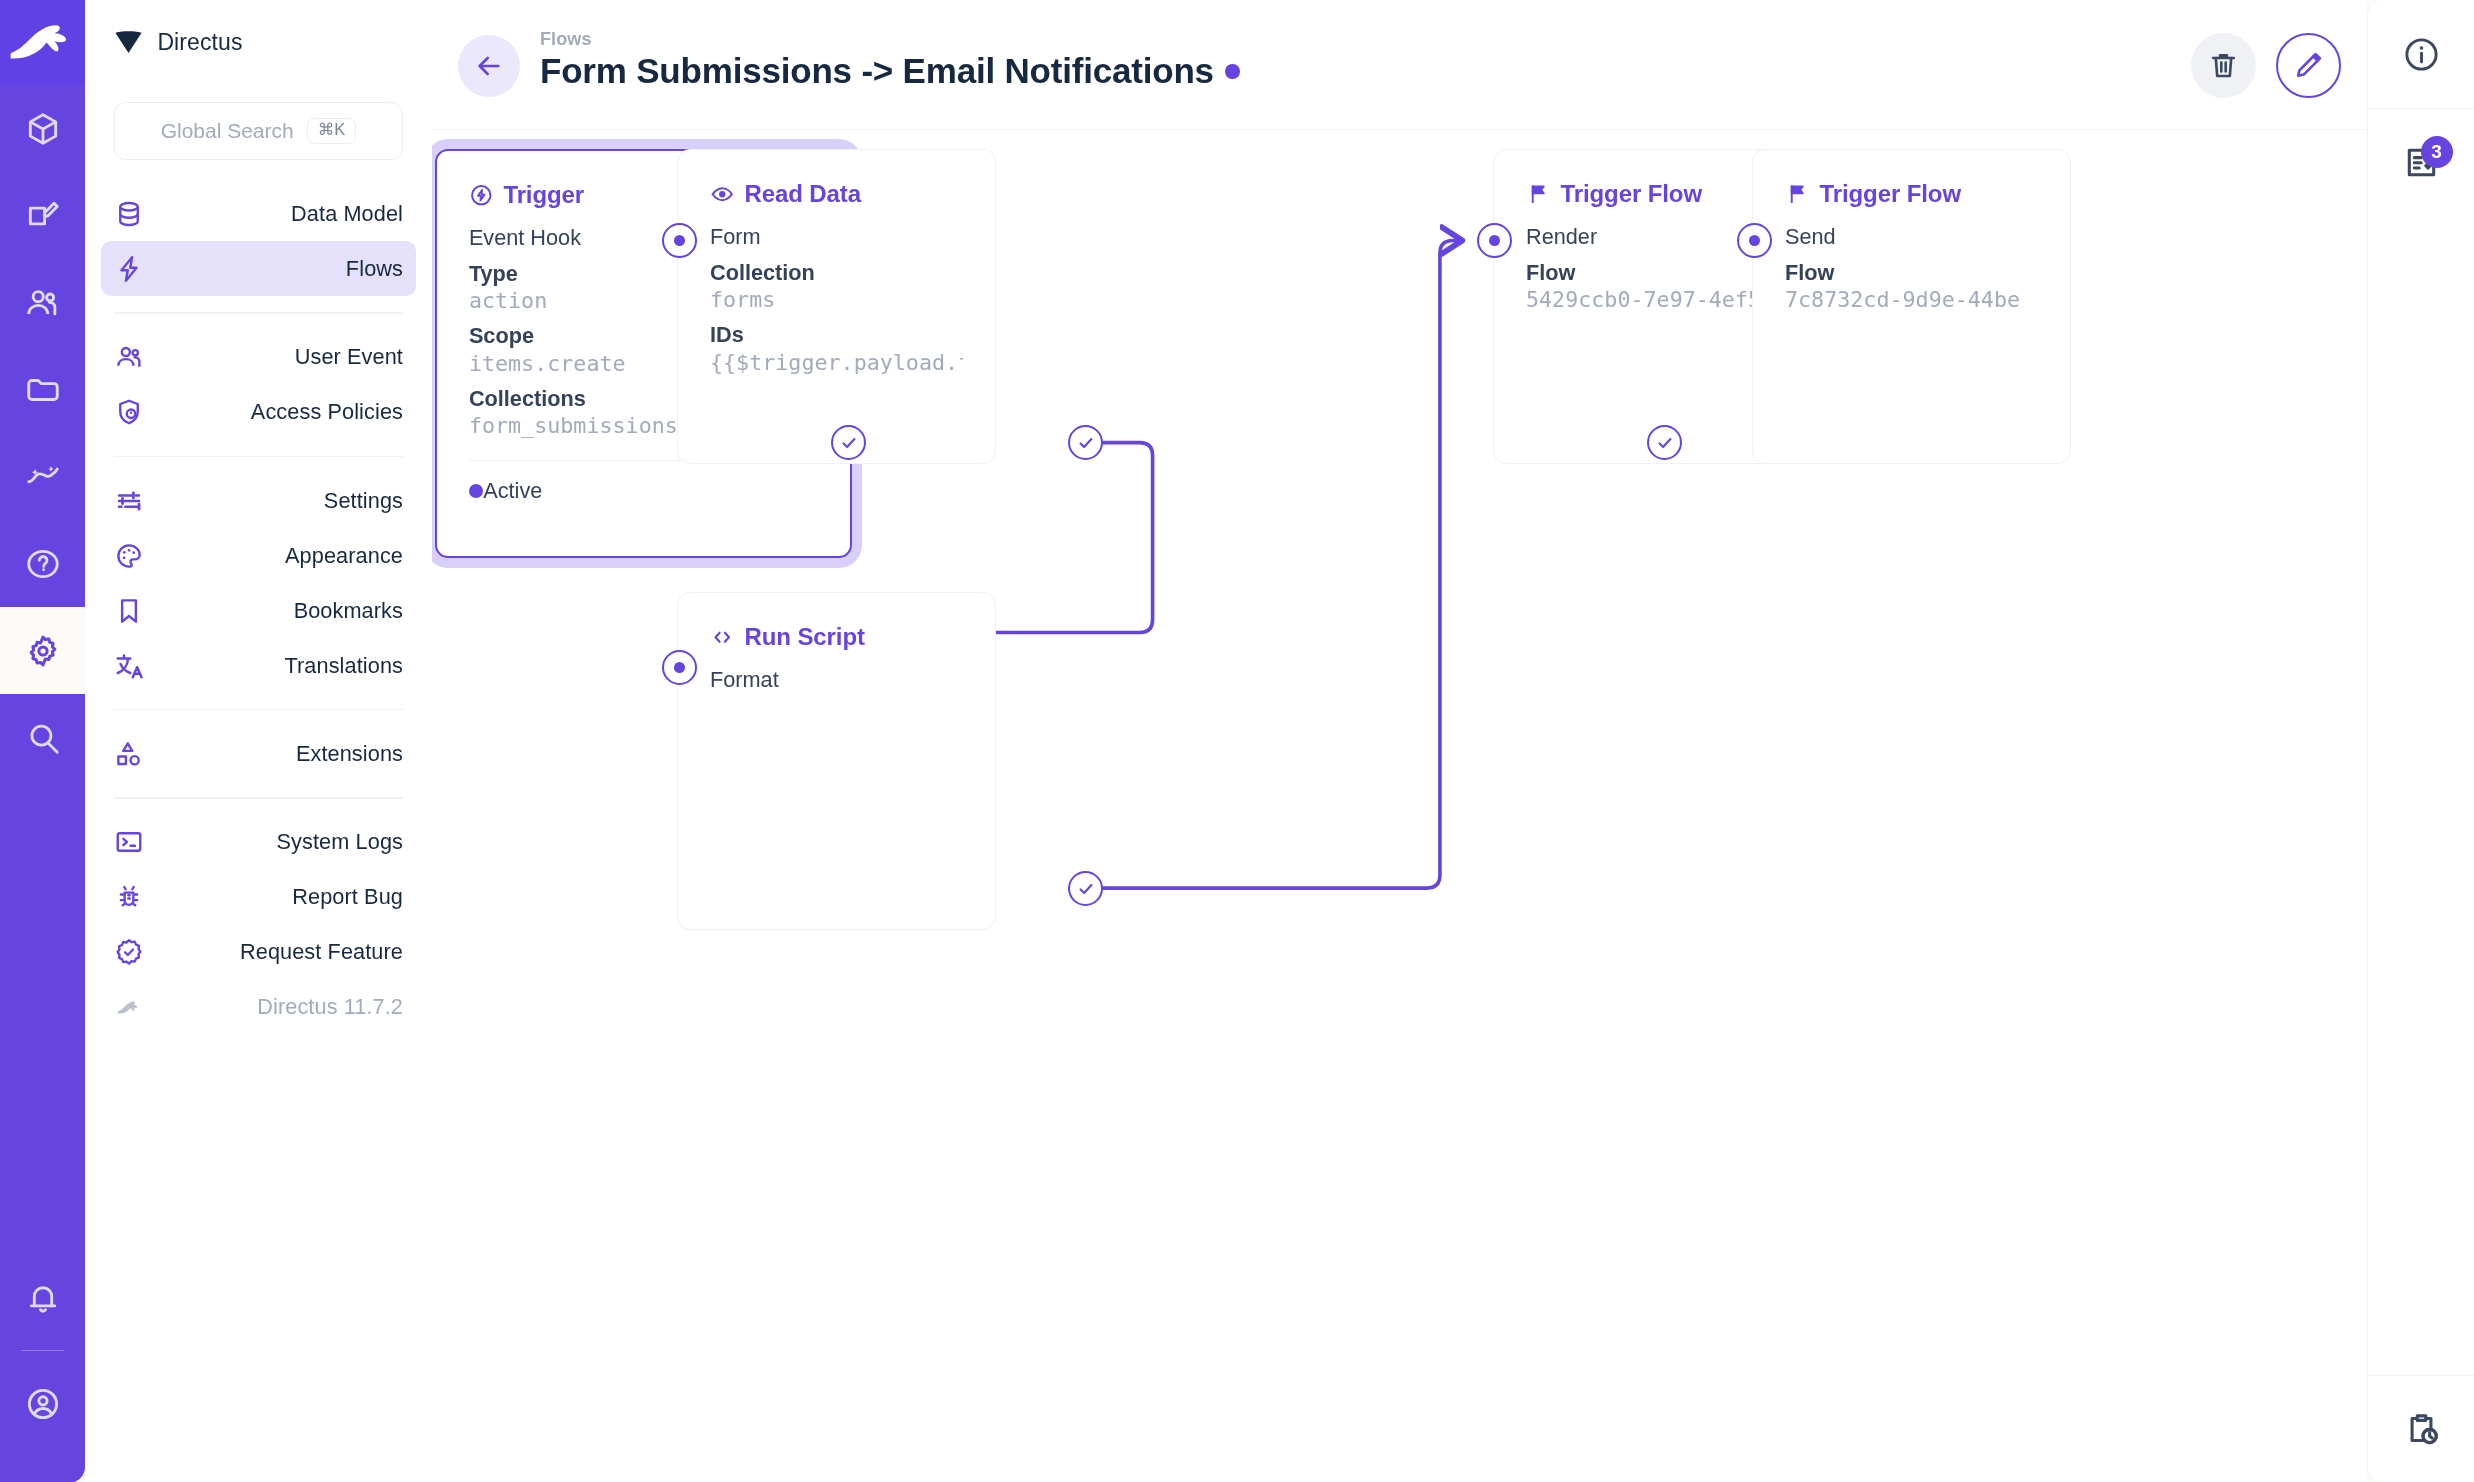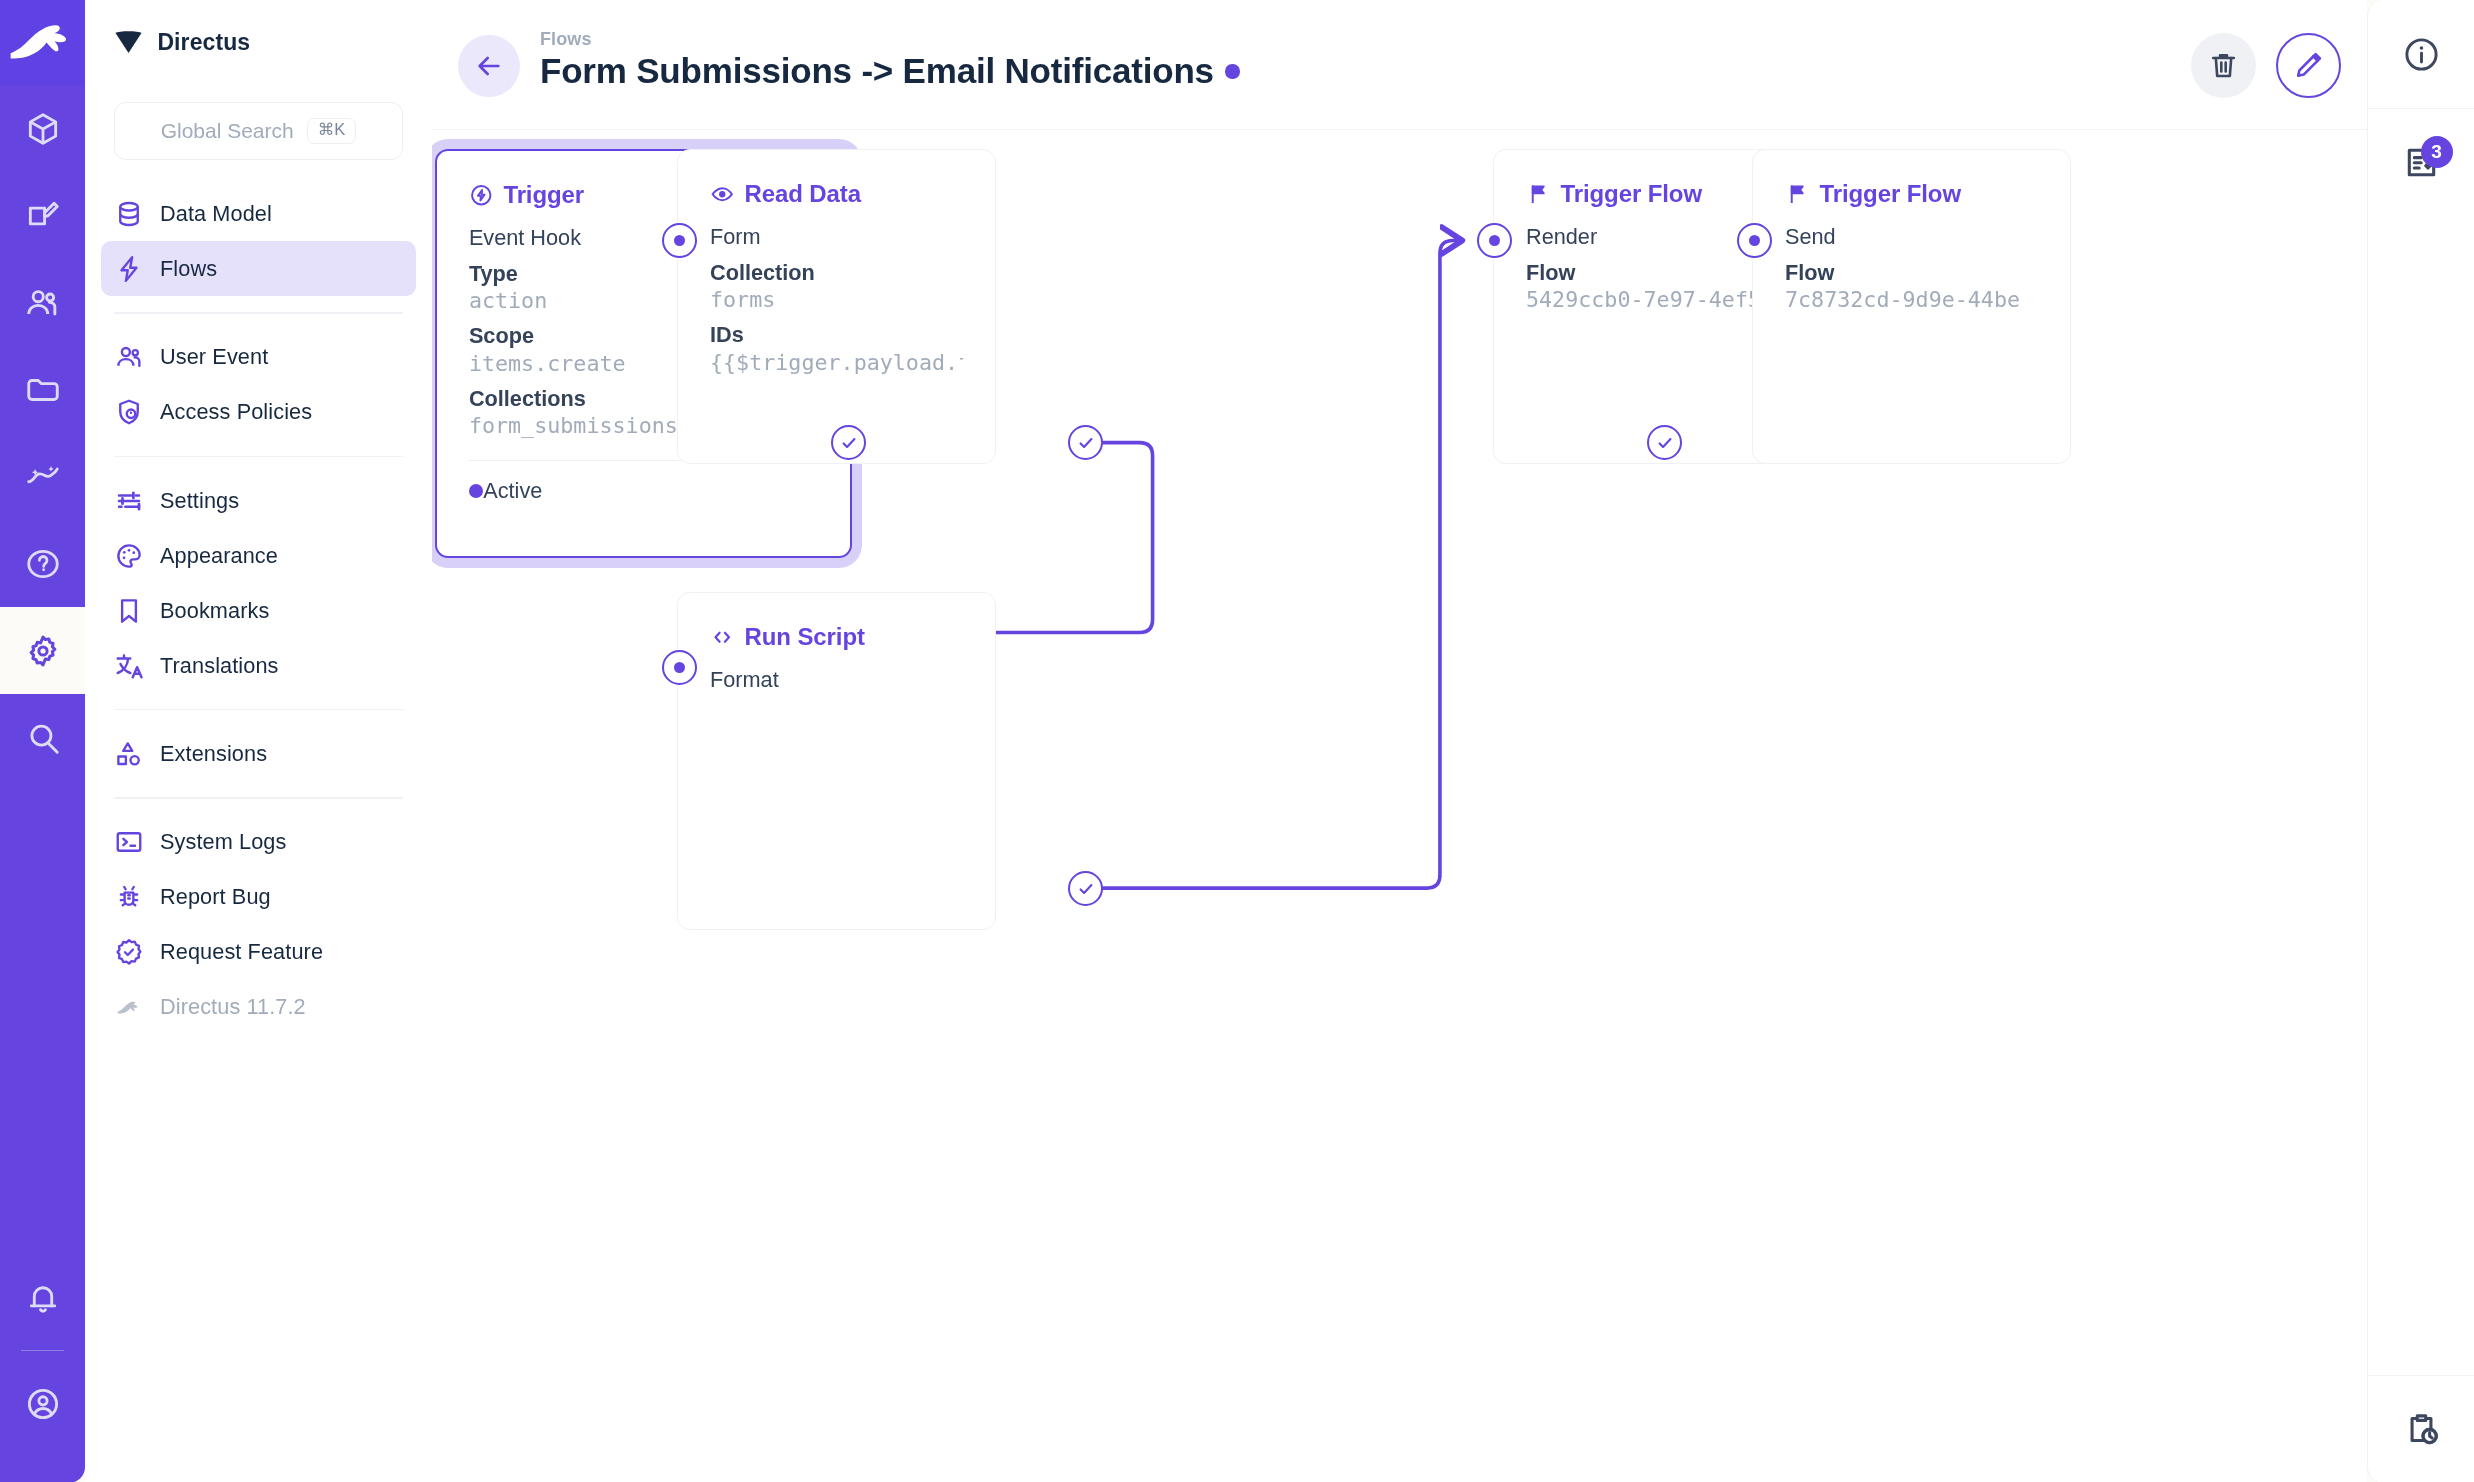--- a/index.html
+++ b/index.html
@@ -43,42 +43,42 @@
   .nav {
     position: absolute; left: 85px; top: 0;
     width: 347px; height: 1483px;
     background: #ffffff;
   }
   .nav-head {
     height: 85px; display: flex; align-items: center;
     padding-left: 29px; gap: 14.4px;
   }
   .nav-head-title {
-    font-size: 23px; font-weight: 700; color: #172940;
+    font-size: 23px; font-weight: 400; color: #172940;
     letter-spacing: 0.1px;
   }
   .search-box {
     margin: 17.3px 29px 0 29px;
     height: 58px;
     border: 1.4px solid #eceef1;
     border-radius: 11.6px;
     display: flex; align-items: center; justify-content: center;
     gap: 13px; cursor: text;
   }
   .search-ph { font-size: 21px; color: #a2abba; }
   .search-kbd {
     border: 1.4px solid #eceef1; border-radius: 7.2px;
     font-size: 16.6px; color: #7a8699; padding: 2.9px 10px 4.3px;
     line-height: 1;
   }
   .nav-list { margin-top: 26px; }
   .nav-item {
     height: 55px; margin: 0 16px; padding: 0 13px;
     display: flex; align-items: center; gap: 16px;
-    border-radius: 10px; cursor: pointer;
+    border-radius: 10px; cursor: pointer; justify-content: space-between;
   }
   .nav-item.active { background: #e5e1fb; }
   .nav-item svg { width: 30px; height: 30px; flex: 0 0 30px; }
   .nav-label { font-size: 21.7px; color: #172940; letter-spacing: 0.1px; }
   .nav-item.muted .nav-label { color: #a2abba; }
   .nav-sep { height: 1.4px; background: #f0f1f4; margin: 16px 29px; }
   .badge-beta {
     margin-left: auto; border: 1.4px solid #c8bdf7; color: #6644e0;
     border-radius: 8px; font-size: 16.6px; padding: 2.2px 11.6px 3.6px; line-height: 1;
   }

